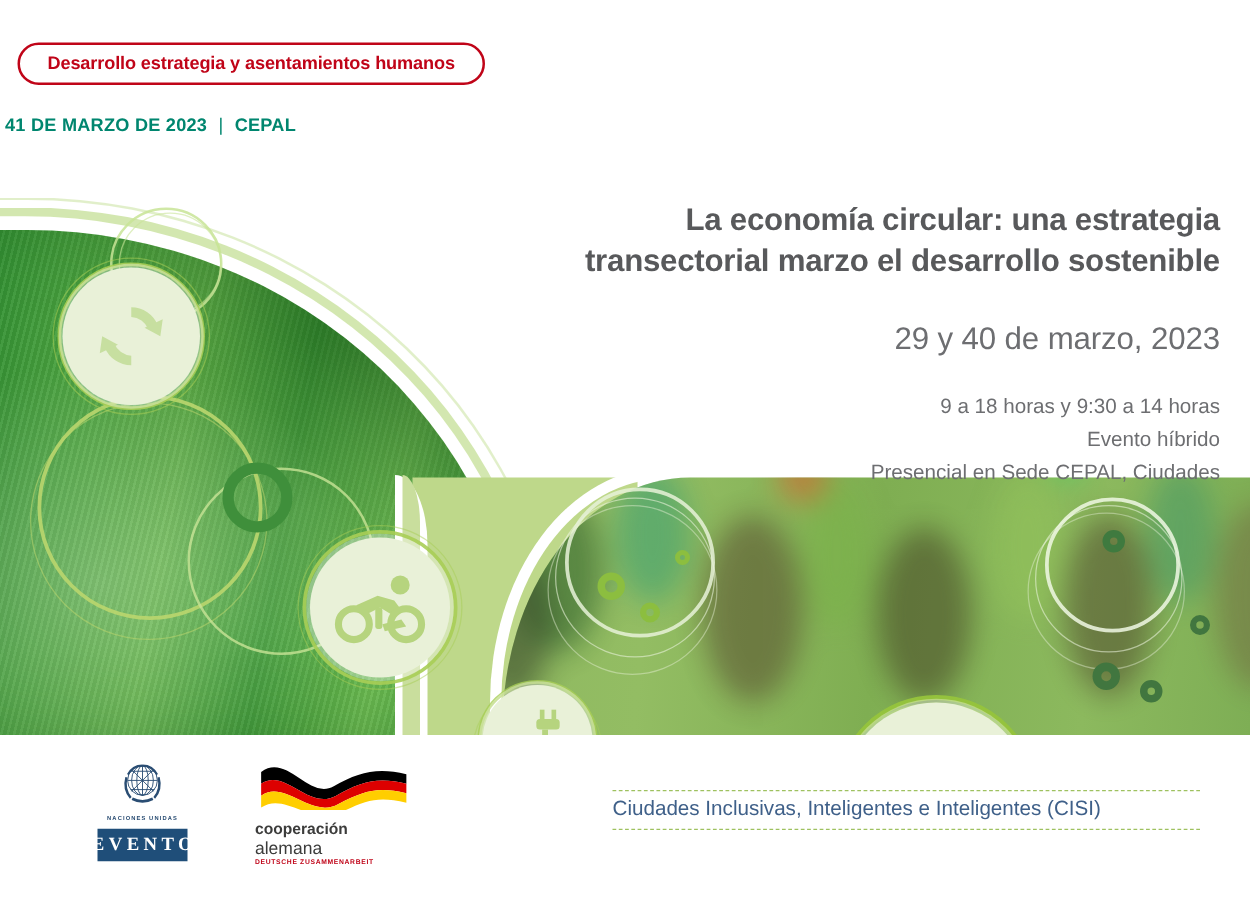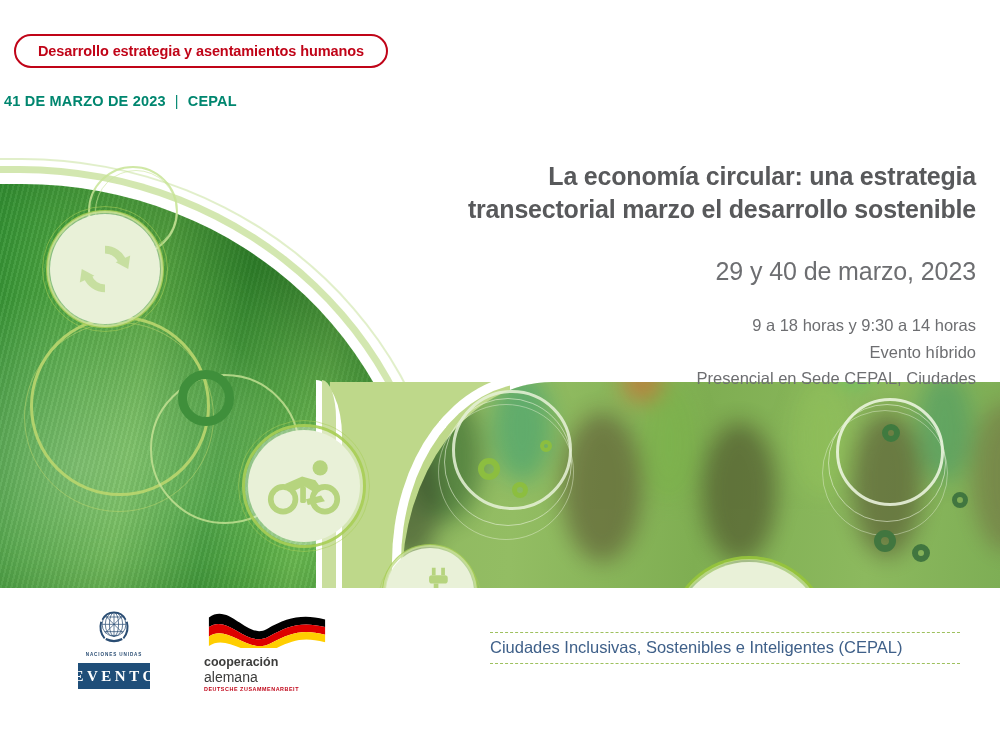--- a/index.html
+++ b/index.html
@@ -414,15 +414,15 @@
         <path d="M2 20 C22 6, 42 43, 65 30 C86 18, 100 14, 124 20 L124 28 C100 22, 88 26, 67 37 C44 50, 22 16, 2 30 Z" fill="#dd0000"></path>
         <path d="M2 30 C22 16, 44 50, 67 37 C88 26, 100 22, 124 28 L124 36 C100 30, 90 34, 69 44 C46 57, 22 26, 2 40 Z" fill="#ffce00"></path>
       </svg>
       <div class="de-title">cooperación</div>
       <div class="de-title2">alemana</div>
       <div class="de-sub">DEUTSCHE ZUSAMMENARBEIT</div>
     </div>
 
   </div>
 
-  <div class="cisi">Ciudades Inclusivas, Sostenibles e Inteligentes (CEPAL)</div>
+  <div class="cisi">Ciudades Inclusivas, Inteligentes e Inteligentes (CISI)</div>
 
 </div>
 
 </body></html>

